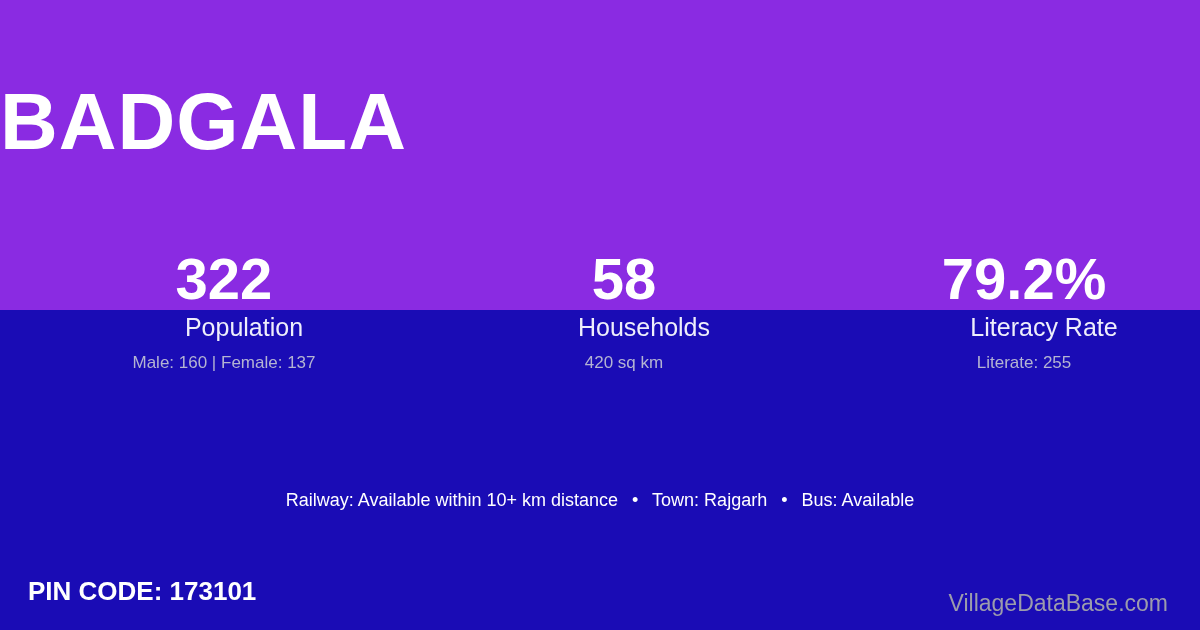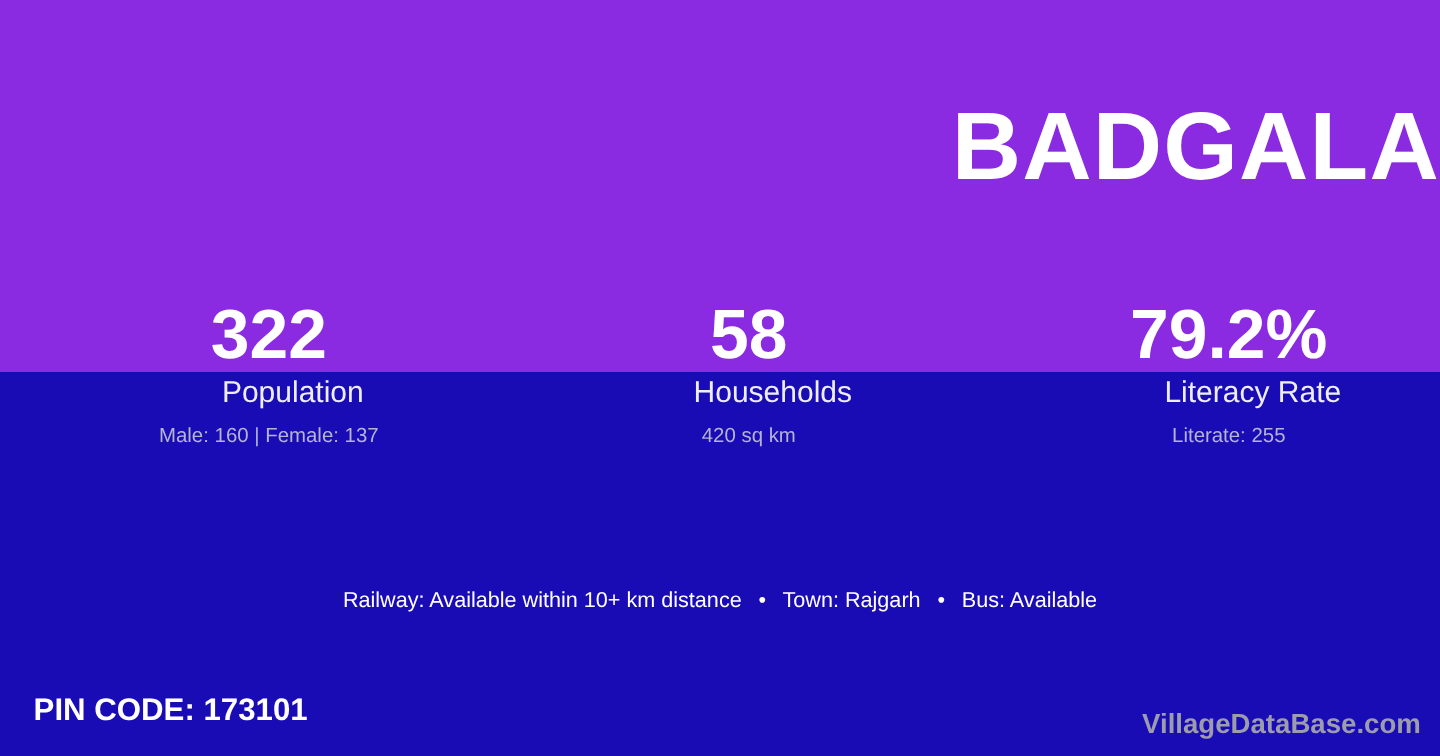--- a/index.html
+++ b/index.html
@@ -30,21 +30,21 @@
     width: 1200px;
     height: 310px;
     background: #8a2be2;
   }
 
   .village-title {
     position: absolute;
     left: 0;
     top: 82px;
     width: 1200px;
-    text-align: right;
+    text-align: left;
     color: #ffffff;
     font-size: 80px;
     font-weight: bold;
     letter-spacing: 1px;
     line-height: 1;
     white-space: nowrap;
   }
 
   .village-subtitle {
     position: absolute;
@@ -118,25 +118,25 @@
     left: 28px;
     top: 575px;
     color: #ffffff;
     font-size: 26px;
     font-weight: bold;
     line-height: 32px;
     white-space: nowrap;
   }
   .brand {
     position: absolute;
-    right: 16px;
+    right: 32px;
     top: 589px;
     color: #9c9cac;
     font-size: 23px;
-    font-weight: bold;
+    font-weight: normal;
     line-height: 28px;
     white-space: nowrap;
   }
 </style>
 </head>
 <body>
 
 <div class="card">
 
   <div class="hero"></div>

